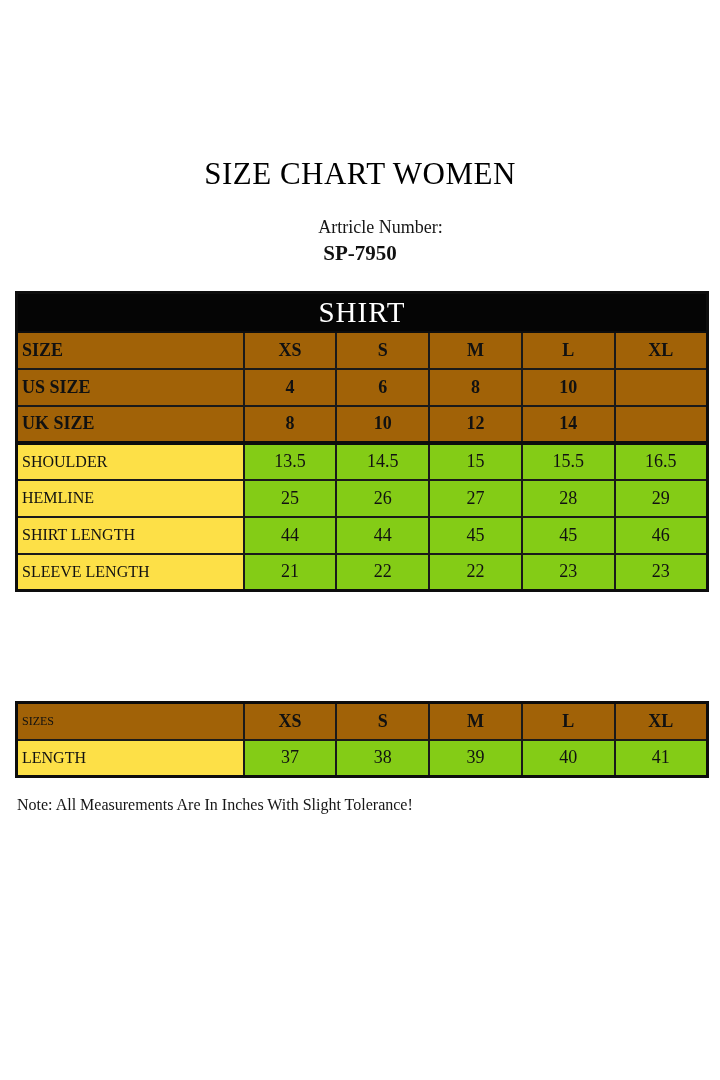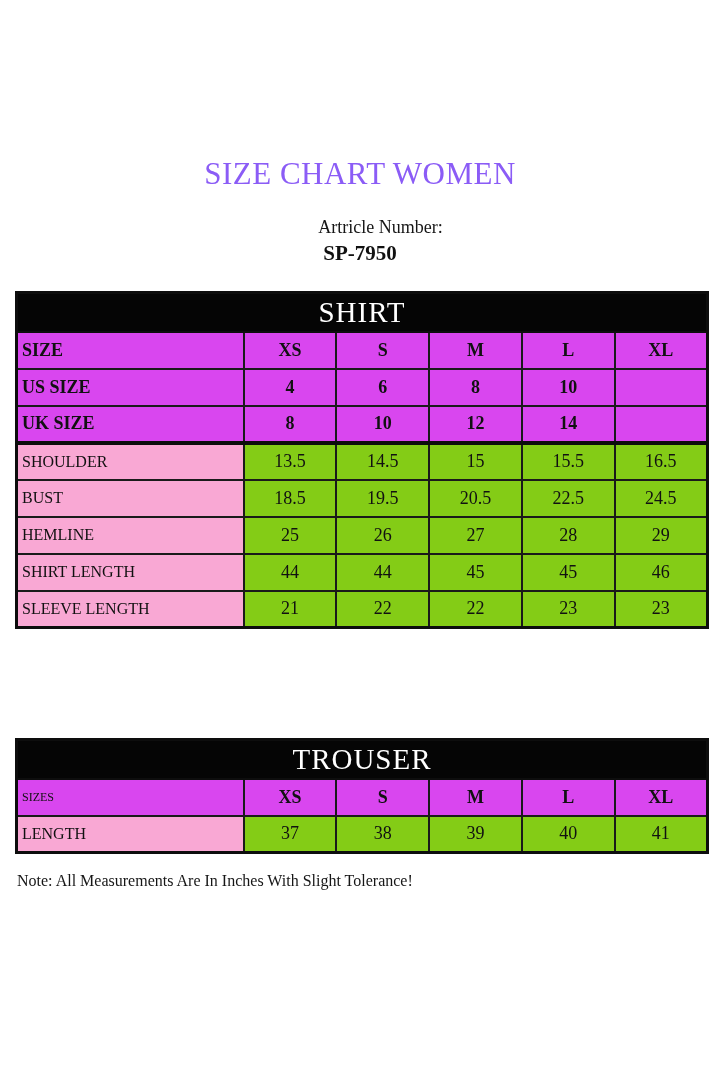--- a/index.html
+++ b/index.html
@@ -13,21 +13,21 @@
     overflow: hidden;
   }
   .doc { width: 720px; height: 1080px; }
 
   .page-title {
     margin-top: 156px;
     text-align: center;
     font-size: 31px;
     font-weight: normal;
     letter-spacing: 0.5px;
-    color: #8b5cf6;
+    color: #000000;
   }
   .article-label {
     margin-top: 25px;
     text-align: center;
     font-size: 18px;
     color: #161616;
     padding-left: 41px;
   }
   .article-number {
     margin-top: 3px;
@@ -62,27 +62,27 @@
   }
   td {
     border: 2px solid #1a1a1a;
     height: 37px;
     font-size: 18px;
     vertical-align: middle;
   }
   td.label {
     text-align: left;
     padding-left: 4px;
-    background: #f9a8d4;
+    background: #fde047;
   }
   td.val {
     text-align: center;
     background: #84cc16;
   }
-  tr.hdr-row td { background: #d946ef; font-weight: bold; }
+  tr.hdr-row td { background: #a16207; font-weight: bold; }
   tr.hdr-row td.label-regular { font-weight: normal; font-size: 12px; }
   tr.meas-row td.label { font-weight: normal; font-size: 16px; }
   tr.meas-row td.val { font-weight: normal; }
   tr.thick-top td { border-top: 4px solid #0d0d0d; }
 
   .note {
     margin: 18px 0 0 17px;
     font-size: 16px;
     color: #161616;
   }
@@ -135,28 +135,20 @@
       </tr>
       <tr class="meas-row thick-top">
         <td class="label">SHOULDER</td>
         <td class="val">13.5</td>
         <td class="val">14.5</td>
         <td class="val">15</td>
         <td class="val">15.5</td>
         <td class="val">16.5</td>
       </tr>
       <tr class="meas-row">
-        <td class="label">BUST</td>
-        <td class="val">18.5</td>
-        <td class="val">19.5</td>
-        <td class="val">20.5</td>
-        <td class="val">22.5</td>
-        <td class="val">24.5</td>
-      </tr>
-      <tr class="meas-row">
         <td class="label">HEMLINE</td>
         <td class="val">25</td>
         <td class="val">26</td>
         <td class="val">27</td>
         <td class="val">28</td>
         <td class="val">29</td>
       </tr>
       <tr class="meas-row">
         <td class="label">SHIRT LENGTH</td>
         <td class="val">44</td>
@@ -179,23 +171,20 @@
   <table class="size-table trouser">
     <colgroup>
       <col class="c-label">
         <col class="c-val">
         <col class="c-val">
         <col class="c-val">
         <col class="c-val">
         <col class="c-val">
     </colgroup>
     <tbody>
-      <tr class="band-row">
-        <th colspan="6">TROUSER</th>
-      </tr>
       <tr class="hdr-row">
         <td class="label label-regular">SIZES</td>
         <td class="val">XS</td>
         <td class="val">S</td>
         <td class="val">M</td>
         <td class="val">L</td>
         <td class="val">XL</td>
       </tr>
       <tr class="meas-row">
         <td class="label">LENGTH</td>

